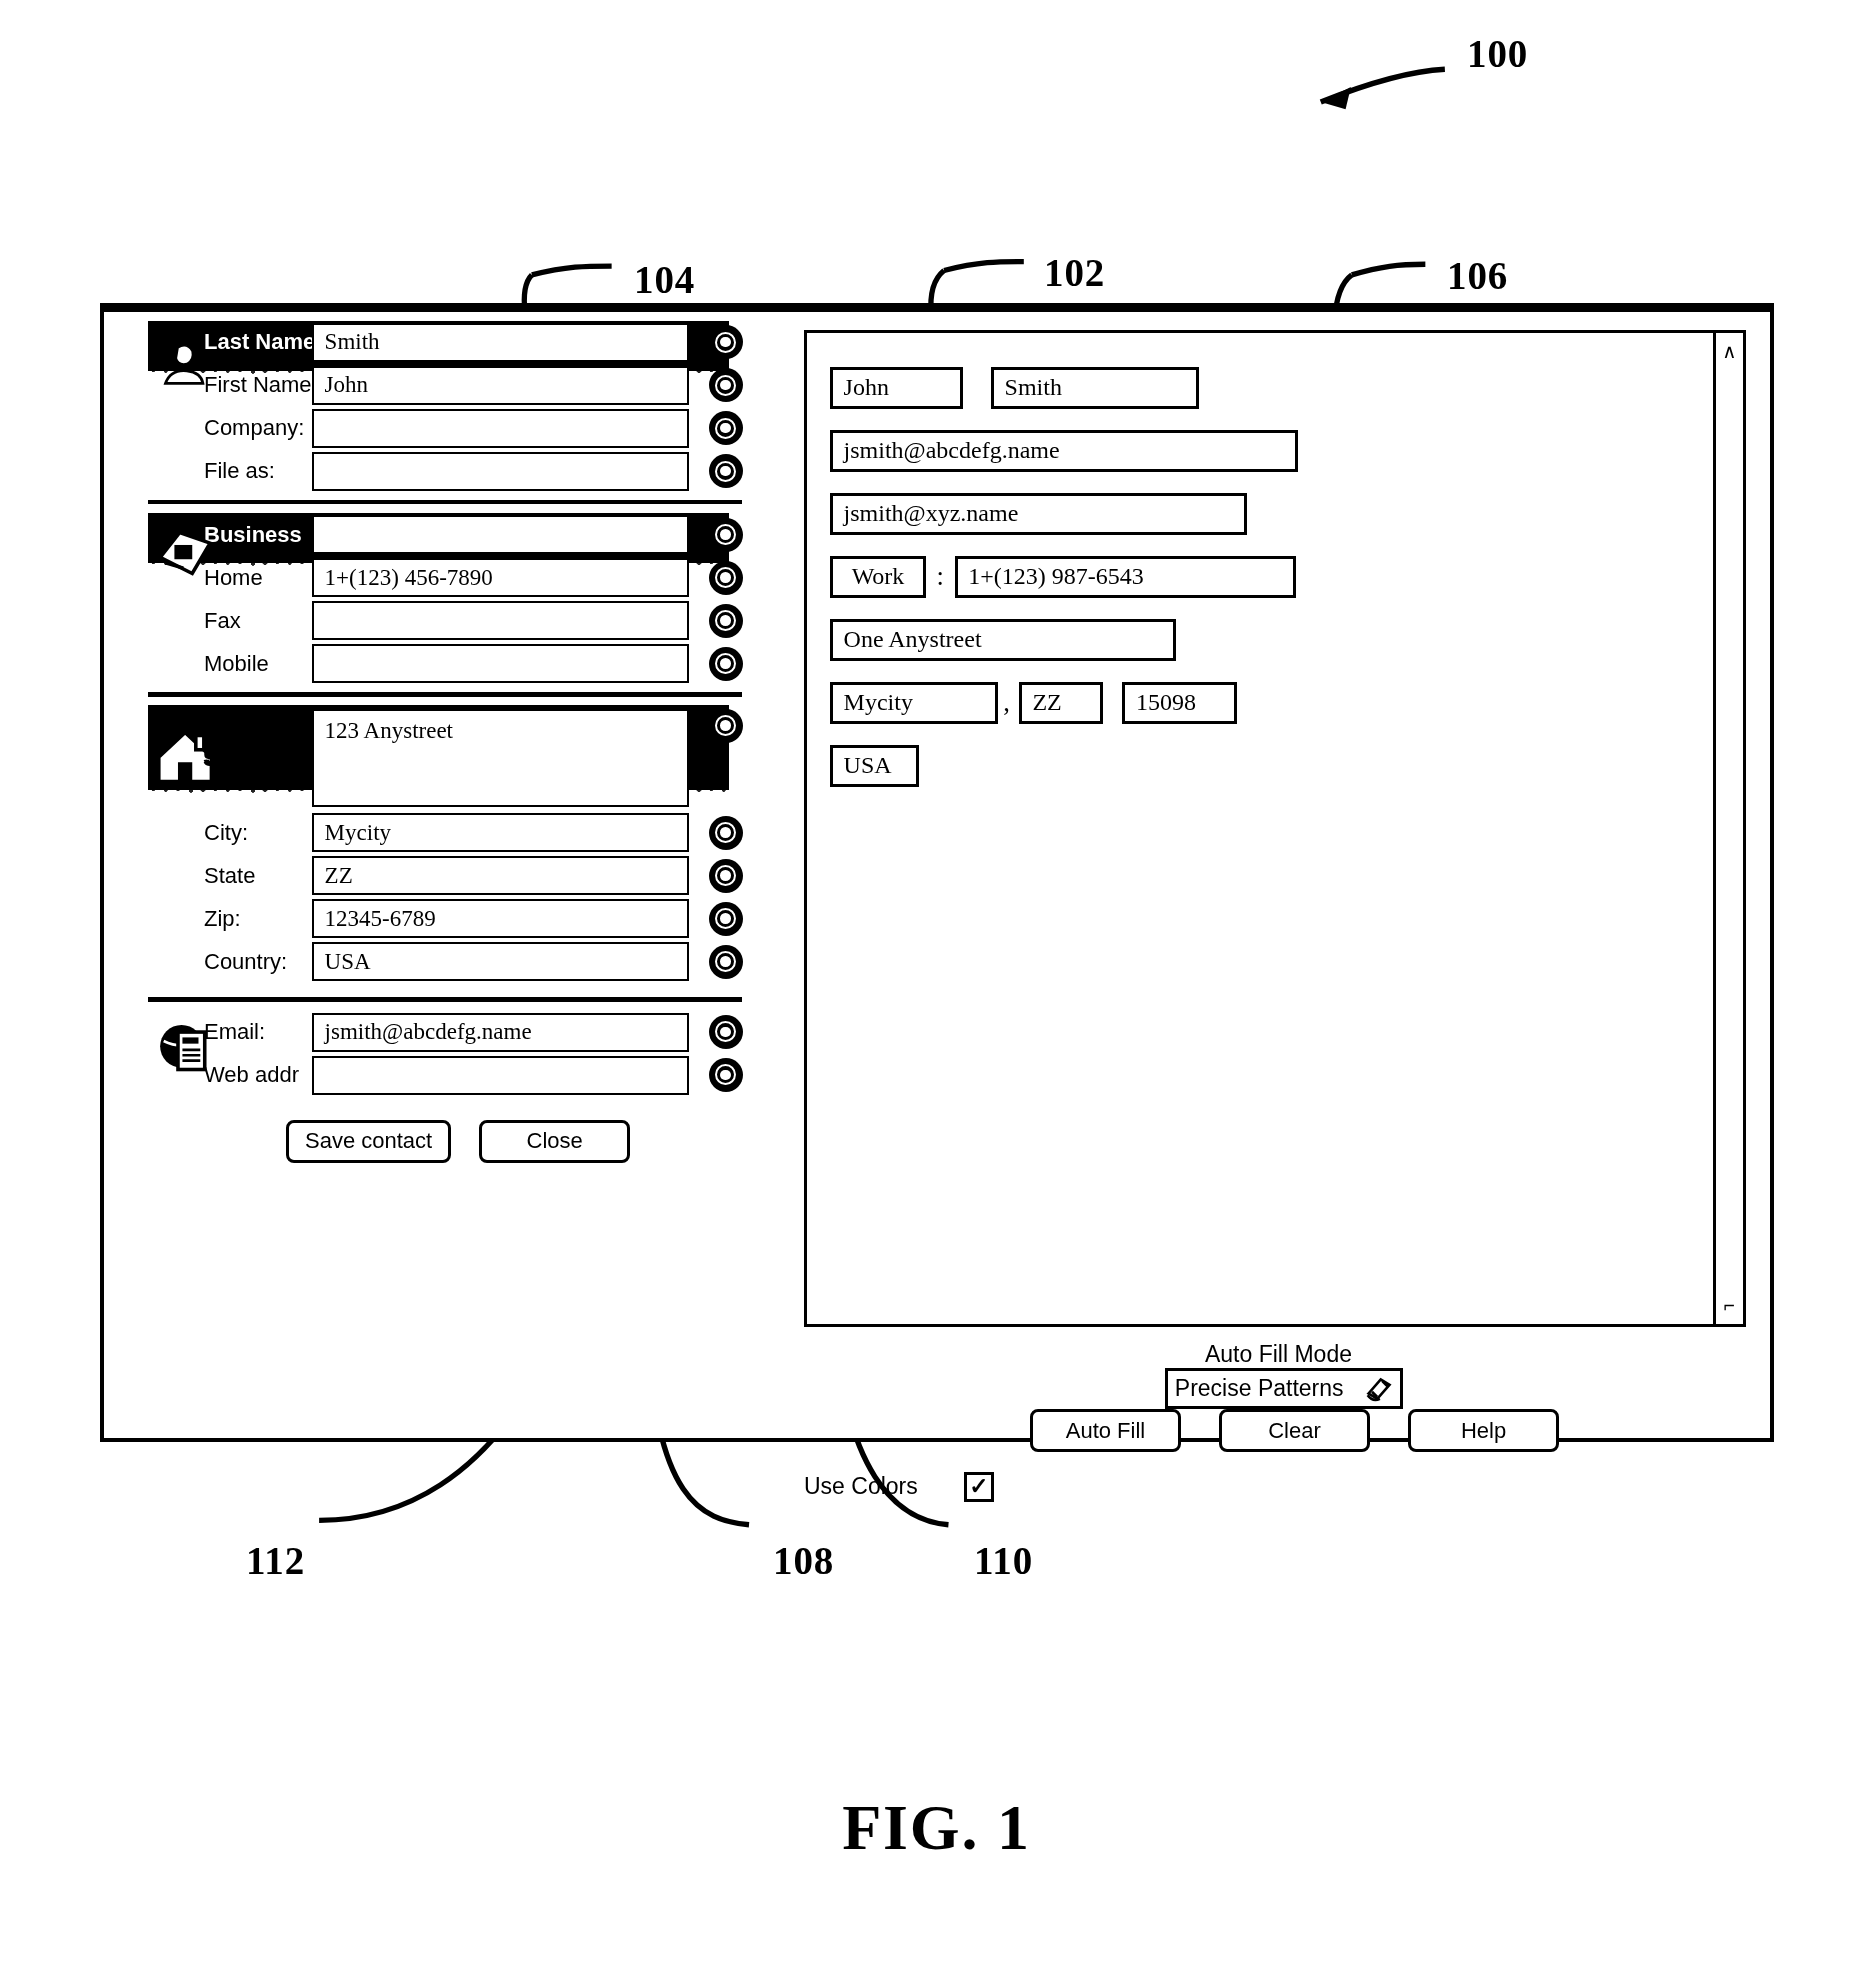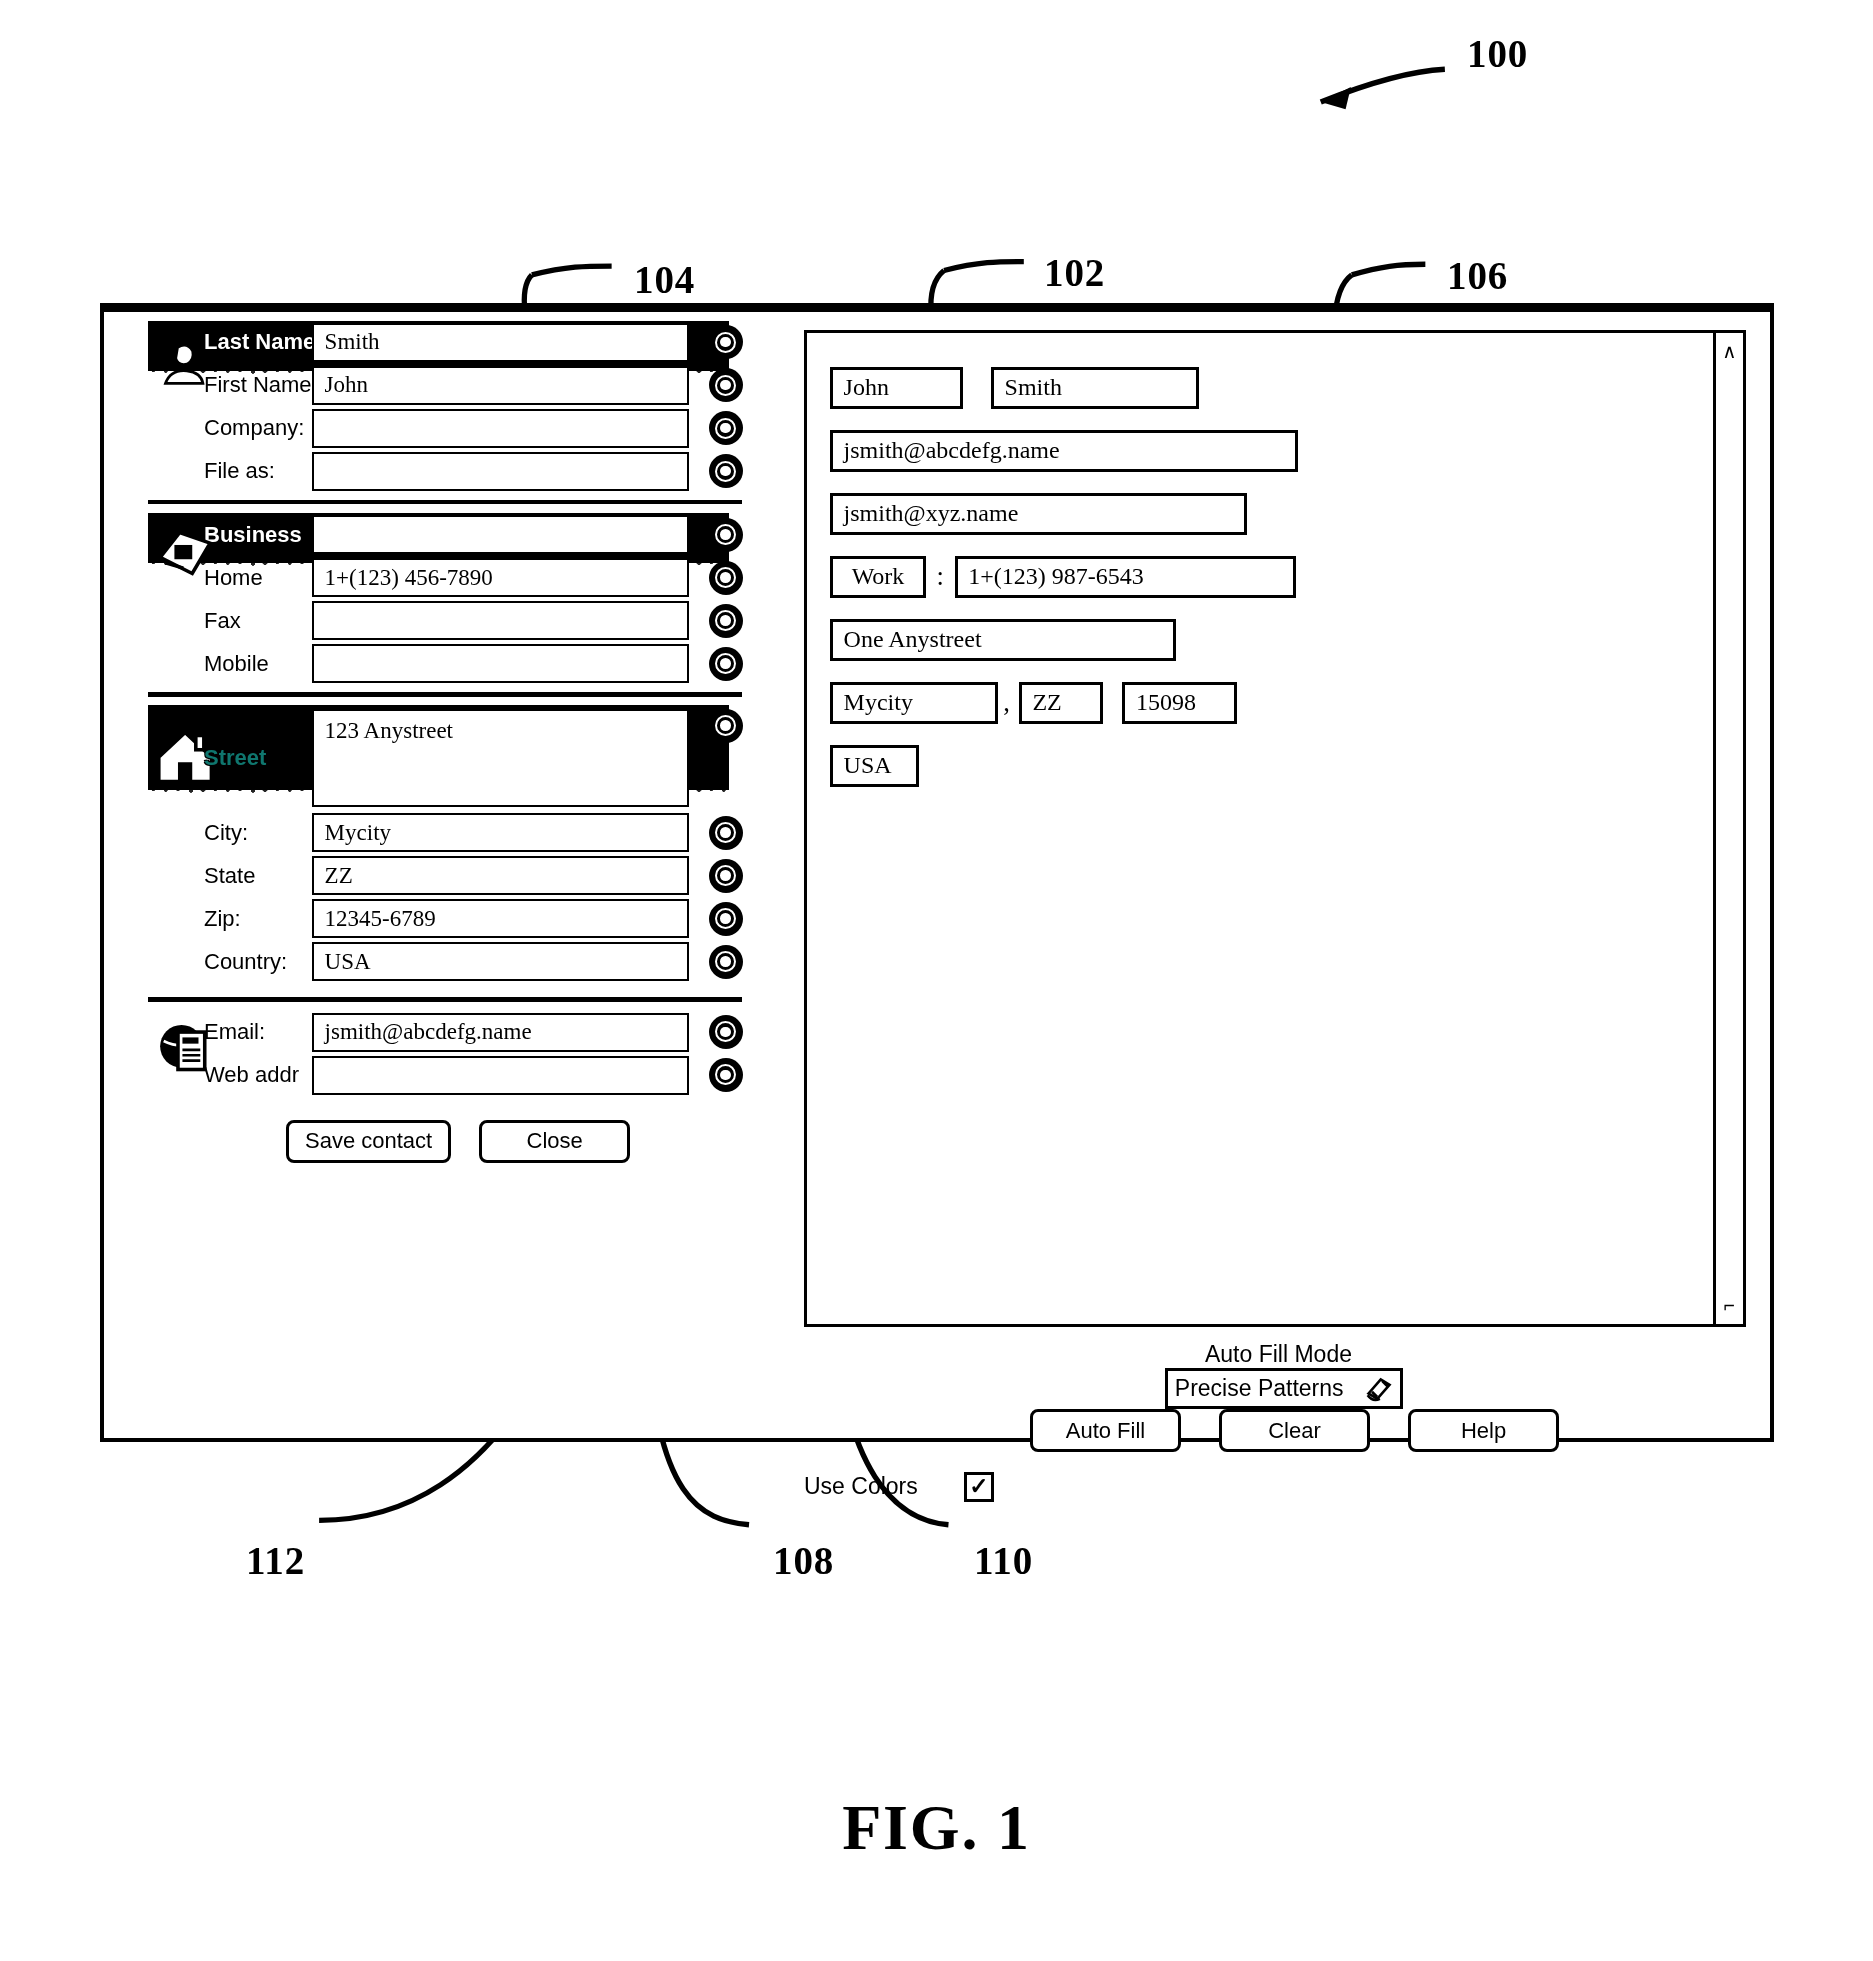--- a/index.html
+++ b/index.html
@@ -415,21 +415,21 @@
     <div class="group">
       <div class="hl-band" style="top:0px; height:85px;"></div>
       <div class="gicon" style="top:17.7px;">
         <svg viewBox="0 0 74 74" width="66" height="66">
           <path d="M6 38 L36 10 L66 38 L66 66 L6 66 Z" fill="#fff" stroke="#000" stroke-width="5"></path>
           <rect x="28" y="44" width="16" height="22" fill="#000"></rect>
           <rect x="48" y="14" width="9" height="16" fill="#fff" stroke="#000" stroke-width="4"></rect>
         </svg>
       </div>
       <div class="row" style="height:106px;">
-        <div class="lbl onband-lbl" style="color:#0f766e;font-weight:bold;text-shadow:-0.9px -0.9px 0 #000,0.9px -0.9px 0 #000,-0.9px 0.9px 0 #000,0.9px 0.9px 0 #000;position:relative;z-index:3;">Street</div>
+        <div class="lbl onband-lbl" style="color:#000000;font-weight:bold;text-shadow:-0.9px -0.9px 0 #000,0.9px -0.9px 0 #000,-0.9px 0.9px 0 #000,0.9px 0.9px 0 #000;position:relative;z-index:3;">Street</div>
         <div class="fld tall" style="position:relative;z-index:3;">123 Anystreet</div>
         <div class="rbtn onband" style="align-self:flex-start;margin-top:3.5px;"></div>
       </div>
       <div class="row">
         <div class="lbl">City:</div>
         <div class="fld">Mycity</div>
         <div class="rbtn"></div>
       </div>
       <div class="row">
         <div class="lbl">State</div>

